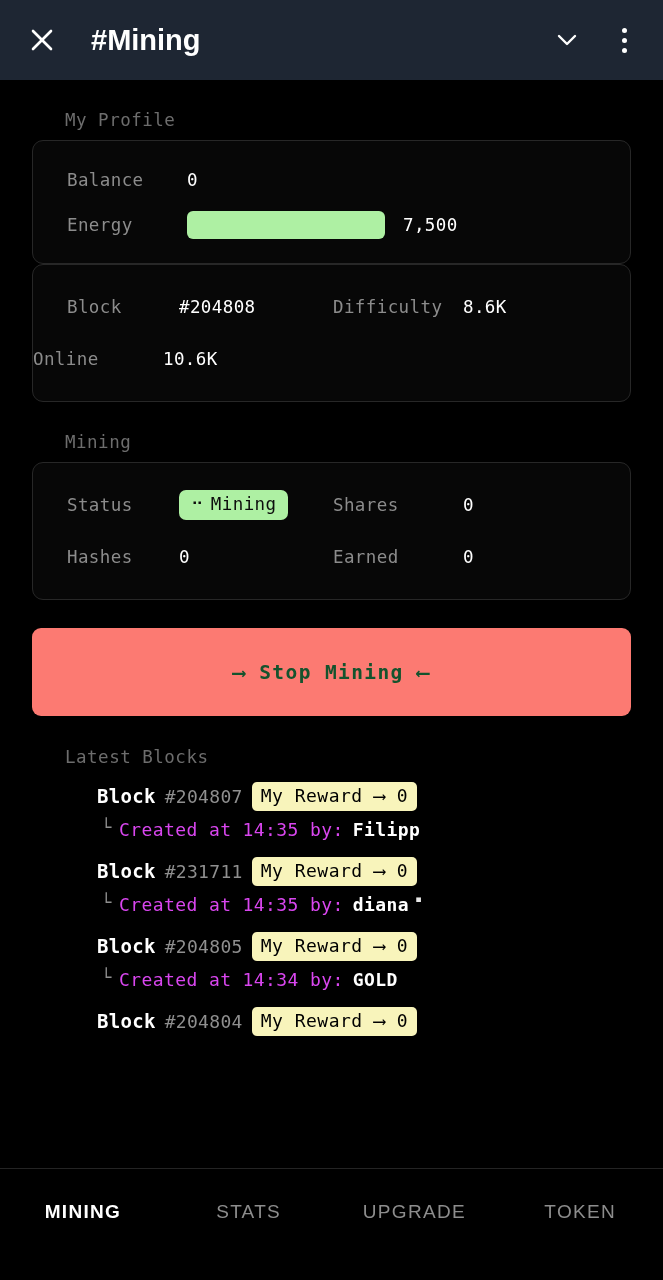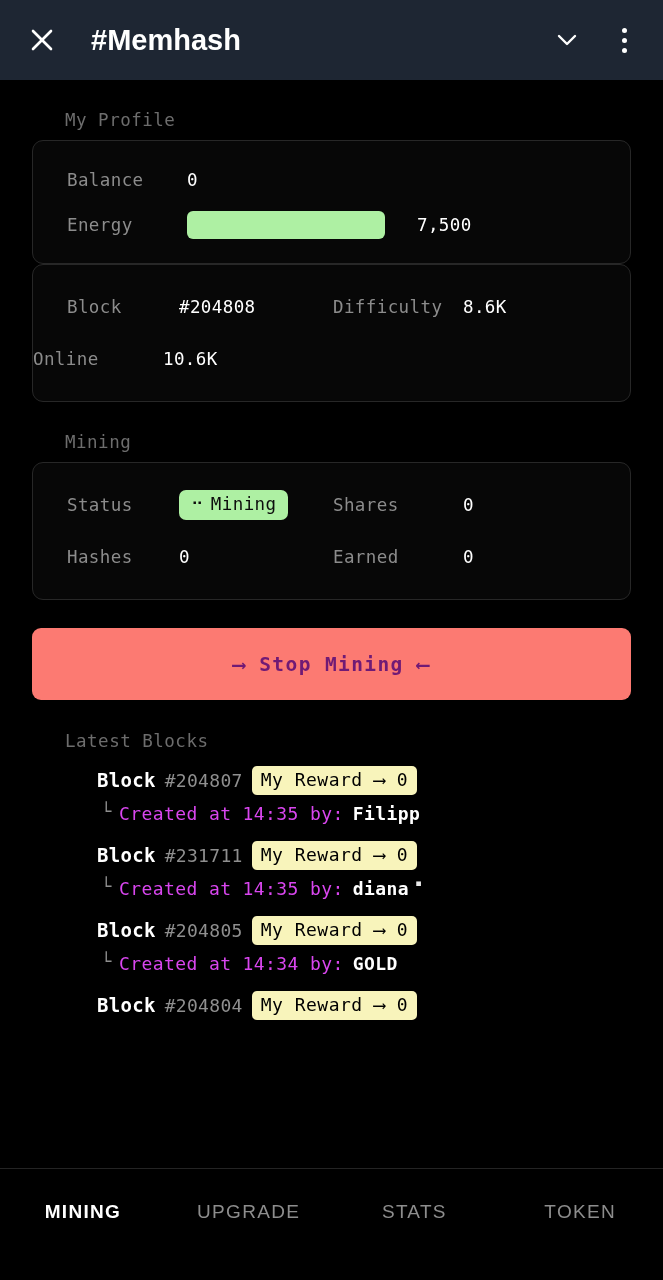--- a/index.html
+++ b/index.html
@@ -110,21 +110,21 @@
   
   .profile-row .lbl { width: 120px; padding-left: 34px; box-sizing: content-box; }
 
   .energy-bar {
     width: 198px;
     height: 28px;
     border-radius: 6px;
     background: #aef0a3;
     flex: 0 0 auto;
   }
-  .energy-val { margin-left: 32px; }
+  .energy-val { margin-left: 18px; }
 
   
   .grid-row { display: flex; align-items: center; height: 52px; }
   .col { display: flex; align-items: center; }
   .col-a { width: 300px; padding-left: 34px; box-sizing: border-box; }
   .col-b { padding-left: 0; }
   .col-a .lbl, .col-b .lbl { width: 112px; flex: 0 0 auto; }
   .col-b .lbl { width: 130px; }
 
   .badge-mining {
@@ -142,24 +142,24 @@
   .spinner-glyph {
     font-size: 17px;
     line-height: 1;
     position: relative;
     top: -1px;
   }
 
   
   .stop-btn {
     margin-top: 28px;
-    height: 72px;
+    height: 88px;
     border-radius: 9px;
     background: #fc7a72;
-    color: #701a75;
+    color: #14532d;
     display: flex;
     align-items: center;
     justify-content: center;
     font-size: 19.5px;
     letter-spacing: 1.4px;
     font-weight: 700;
     border: none;
     width: 100%;
     font-family: "DejaVu Sans Mono", "Liberation Mono", monospace;
     cursor: pointer;
@@ -261,21 +261,21 @@
 </head>
 <body>
 
 <div class="header">
   <div class="hdr-close">
     <svg width="26" height="26" viewBox="0 0 26 26">
       <line x1="4" y1="4" x2="22" y2="22" stroke="#ffffff" stroke-width="2.6" stroke-linecap="round"></line>
       <line x1="22" y1="4" x2="4" y2="22" stroke="#ffffff" stroke-width="2.6" stroke-linecap="round"></line>
     </svg>
   </div>
-  <div class="hdr-title">#Memhash</div>
+  <div class="hdr-title">#Mining</div>
   <div class="hdr-spacer"></div>
   <div class="hdr-chevron">
     <svg width="30" height="30" viewBox="0 0 30 30">
       <polyline points="7,11 15,19 23,11" fill="none" stroke="#ffffff" stroke-width="2.4" stroke-linecap="round" stroke-linejoin="round"></polyline>
     </svg>
   </div>
   <div class="hdr-dots">
     <i></i>
       <i></i>
       <i></i>
@@ -395,17 +395,17 @@
         <span class="block-word">Block</span>
         <span class="block-num">#204804</span>
         <span class="reward-badge">My Reward ⟶ 0</span>
       </div>
     </div>
 
   </div>
 
   <div class="bottom-nav">
     <div class="nav-item active">MINING</div>
+    <div class="nav-item">STATS</div>
     <div class="nav-item">UPGRADE</div>
-    <div class="nav-item">STATS</div>
     <div class="nav-item">TOKEN</div>
   </div>
 </div>
 
 </body></html>

